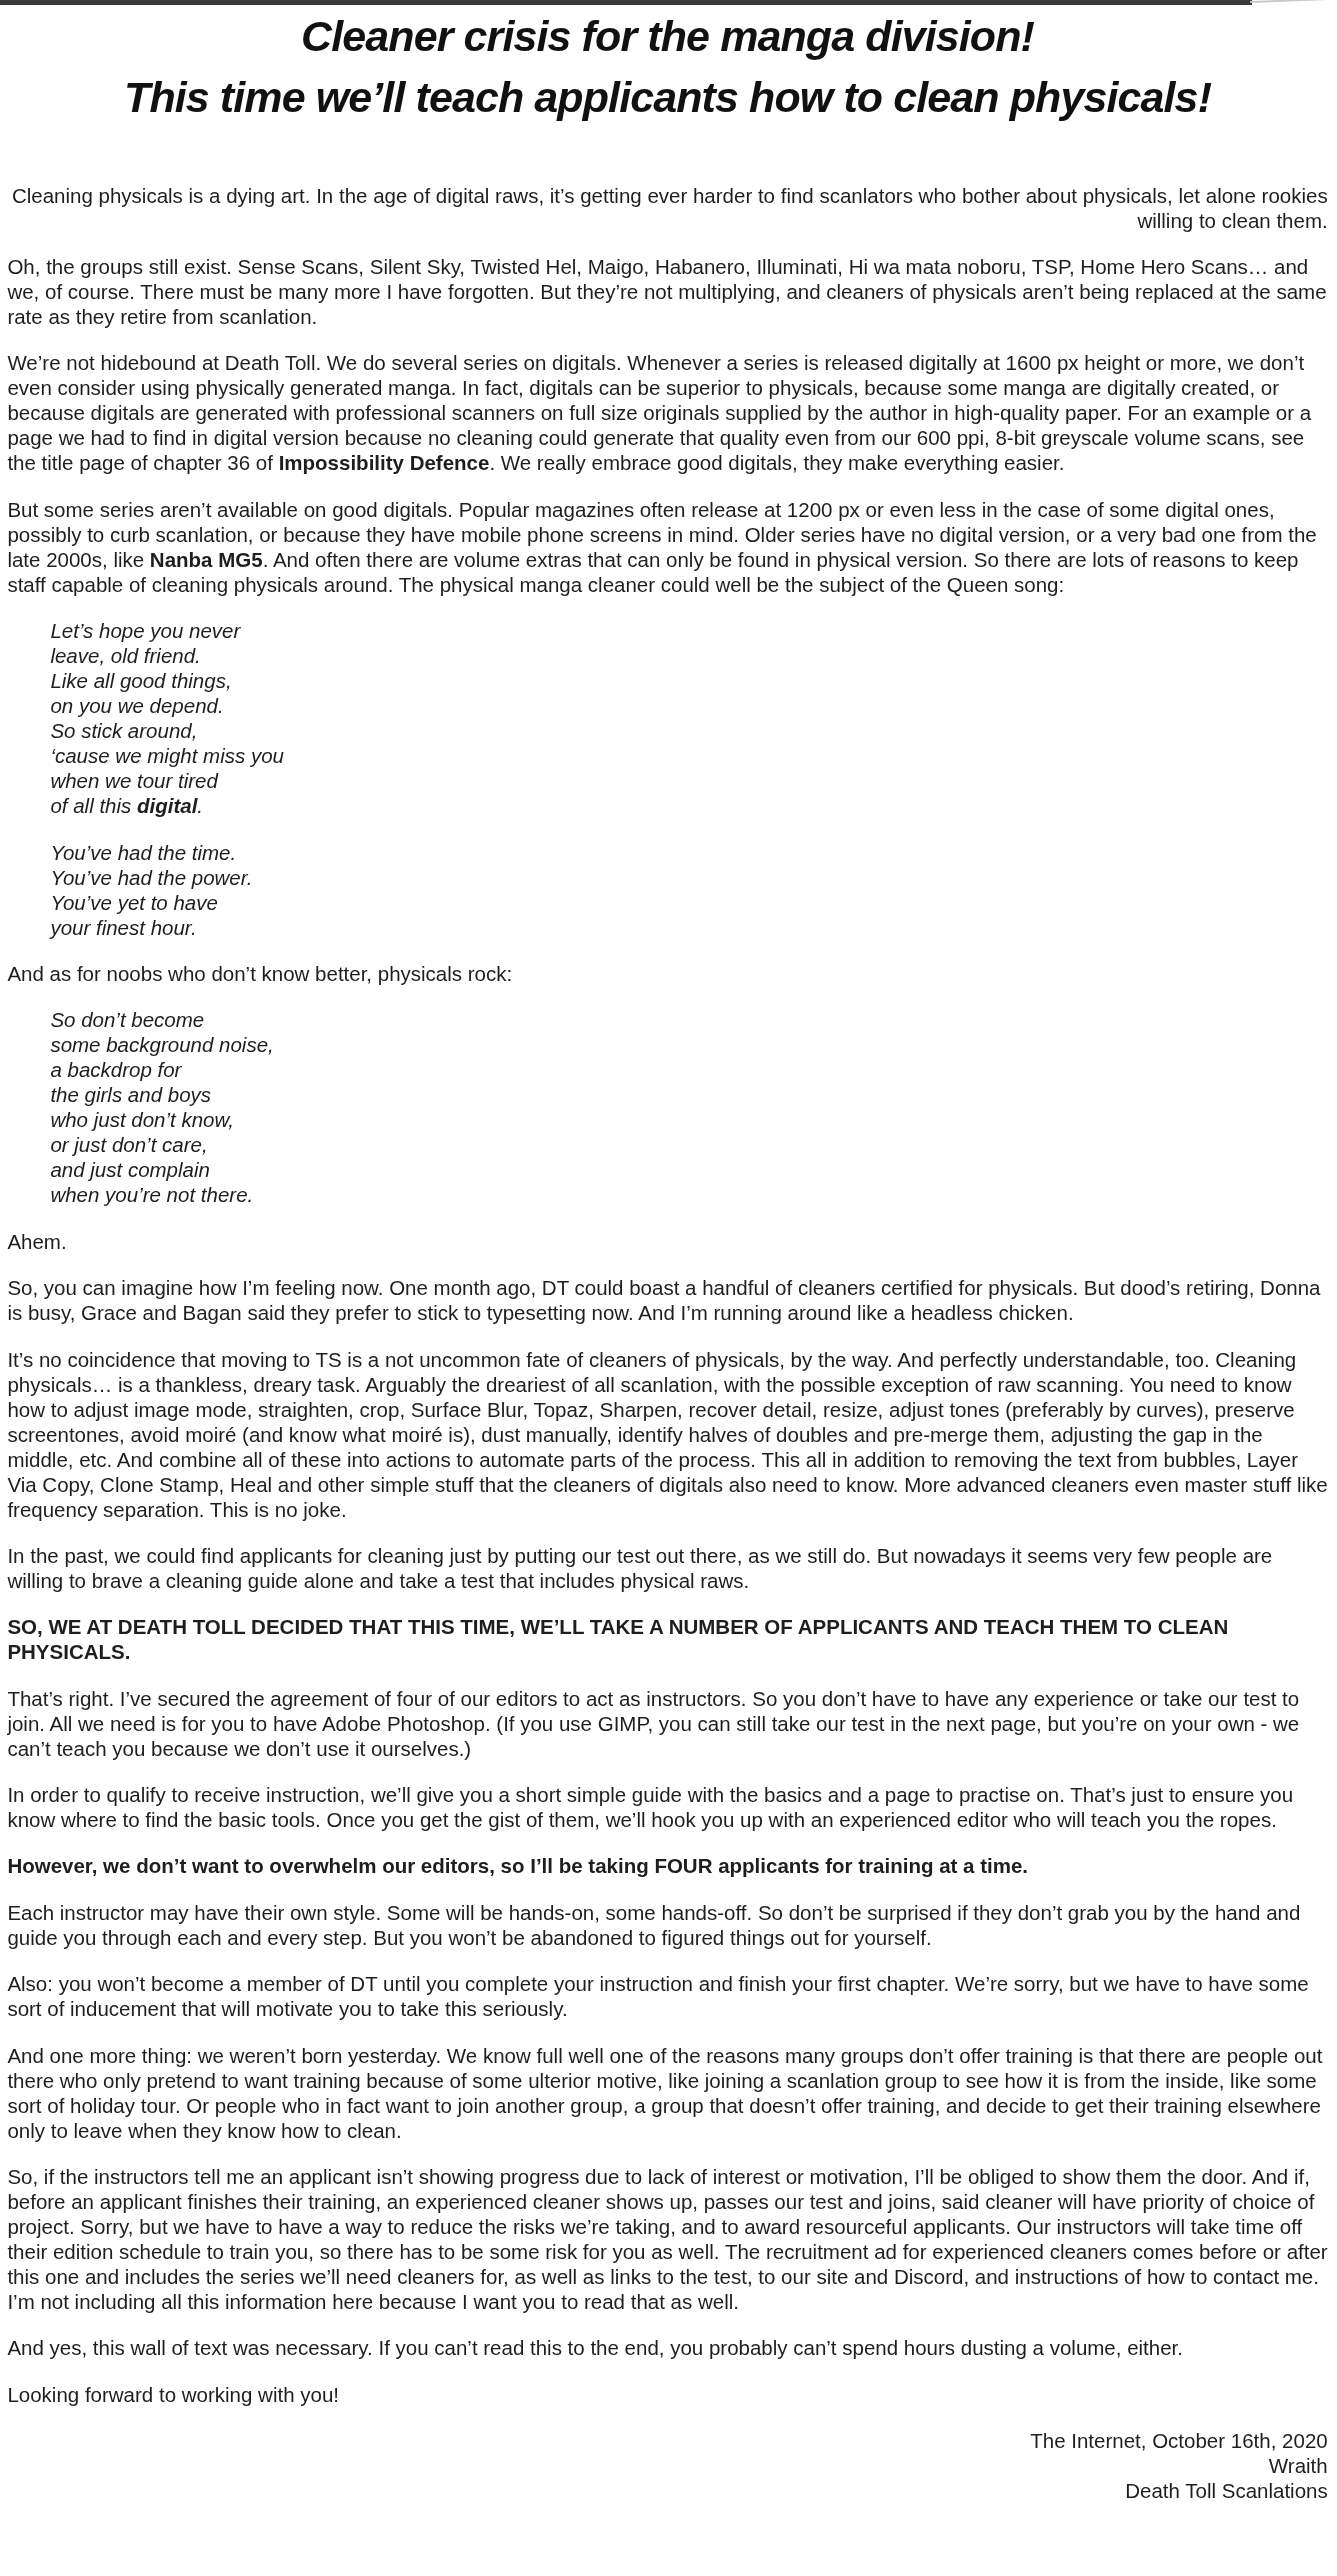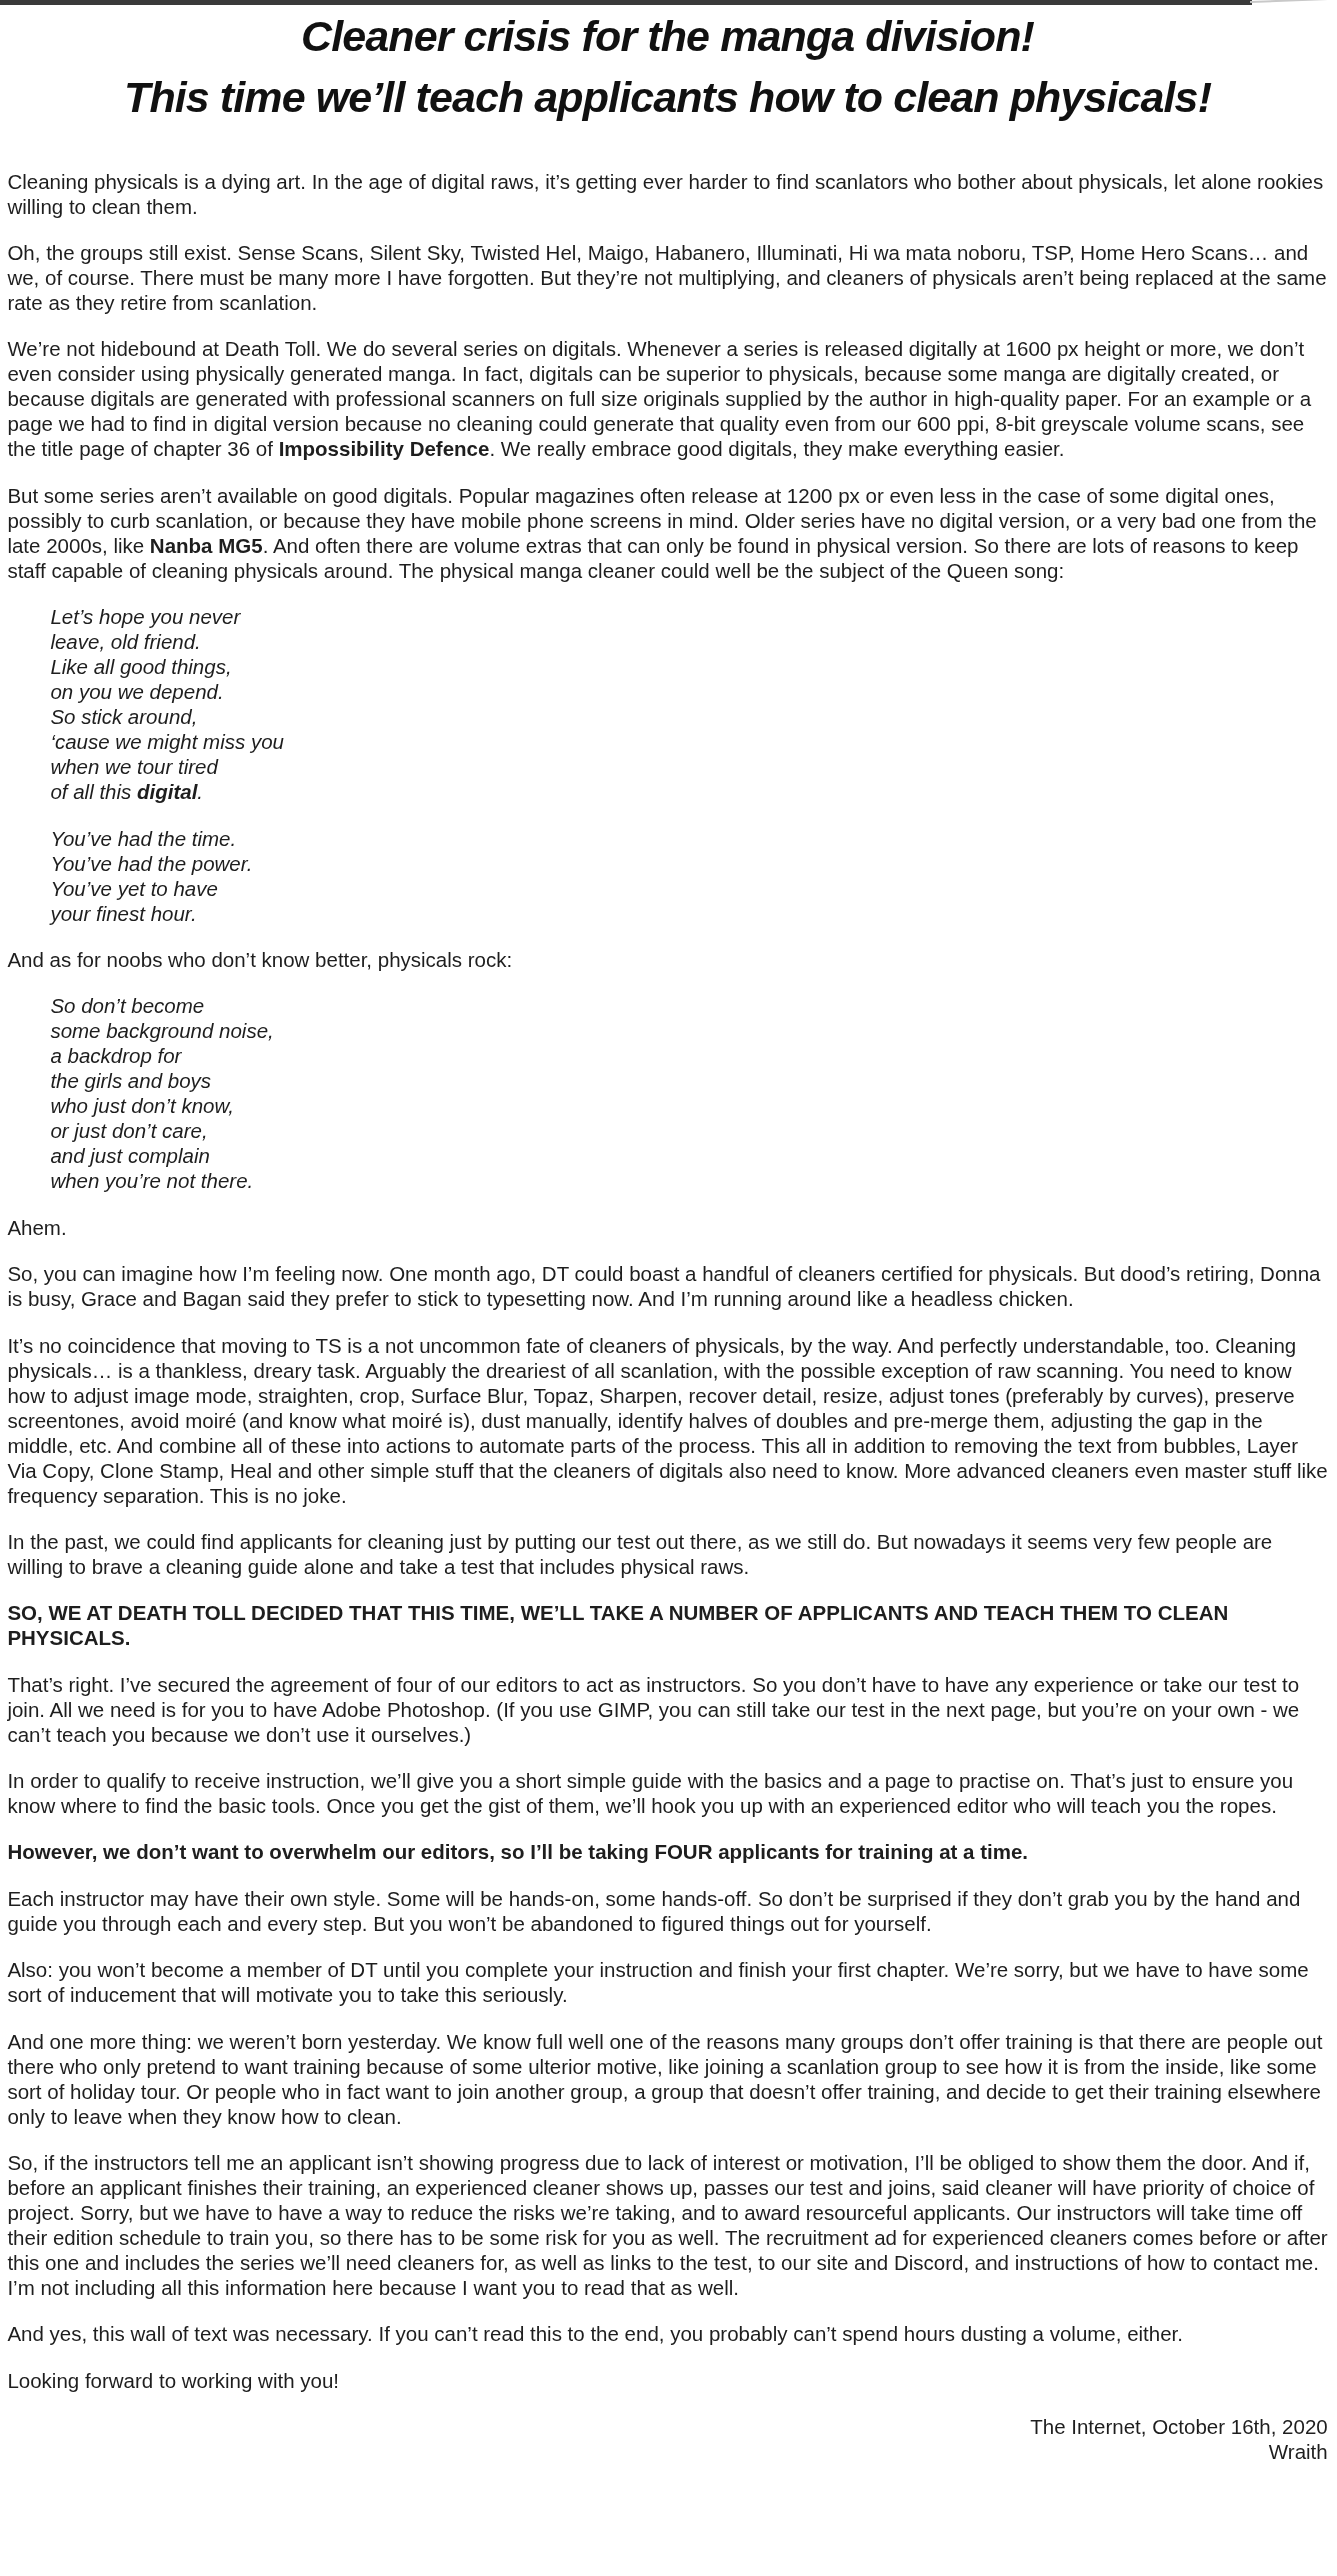--- a/index.html
+++ b/index.html
@@ -33,21 +33,21 @@
     margin: 0 0 0 0;
     letter-spacing: -0.9px;
     color: #111111;
   }
   .title-line { white-space: nowrap; }
   .block {
     font-size: 20.5px;
     line-height: 25px;
     margin: 21.4px 0 0 0;
   }
-  .block.first { margin-top: 41px; }
+  .block.first { margin-top: 55px; text-align: right; }
   .poem { font-style: italic; padding-left: 43px; }
   .bold { font-weight: bold; }
   .signature { text-align: right; }
   .seg-b { font-weight: bold; }
   .seg-bi { font-weight: bold; }
 </style>
 </head>
 <body>
 
 <div class="top-edge">
@@ -102,16 +102,17 @@
       <div class="block paragraph bold"><span>However, we don’t want to overwhelm our editors, so I’ll be taking FOUR applicants for training at a time.</span></div>
       <div class="block paragraph"><span>Each instructor may have their own style. Some will be hands-on, some hands-off. So don’t be surprised if they don’t grab you by the hand and guide you through each and every step. But you won’t be abandoned to figured things out for yourself.</span></div>
       <div class="block paragraph"><span>Also: you won’t become a member of DT until you complete your instruction and finish your first chapter. We’re sorry, but we have to have some sort of inducement that will motivate you to take this seriously.</span></div>
       <div class="block paragraph"><span>And one more thing: we weren’t born yesterday. We know full well one of the reasons many groups don’t offer training is that there are people out there who only pretend to want training because of some ulterior motive, like joining a scanlation group to see how it is from the inside, like some sort of holiday tour. Or people who in fact want to join another group, a group that doesn’t offer training, and decide to get their training elsewhere only to leave when they know how to clean.</span></div>
       <div class="block paragraph"><span>So, if the instructors tell me an applicant isn’t showing progress due to lack of interest or motivation, I’ll be obliged to show them the door. And if, before an applicant finishes their training, an experienced cleaner shows up, passes our test and joins, said cleaner will have priority of choice of project. Sorry, but we have to have a way to reduce the risks we’re taking, and to award resourceful applicants. Our instructors will take time off their edition schedule to train you, so there has to be some risk for you as well. The recruitment ad for experienced cleaners comes before or after this one and includes the series we’ll need cleaners for, as well as links to the test, to our site and Discord, and instructions of how to contact me. I’m not including all this information here because I want you to read that as well.</span></div>
       <div class="block paragraph"><span>And yes, this wall of text was necessary. If you can’t read this to the end, you probably can’t spend hours dusting a volume, either.</span></div>
       <div class="block paragraph"><span>Looking forward to working with you!</span></div>
       <div class="block signature">
         <div><span>The Internet, October 16th, 2020</span></div>
         <div><span>Wraith</span></div>
+        <div><span>Death Toll Scanlations</span></div>
       </div>
     </div>
 </div>
 
 
 </body></html>

